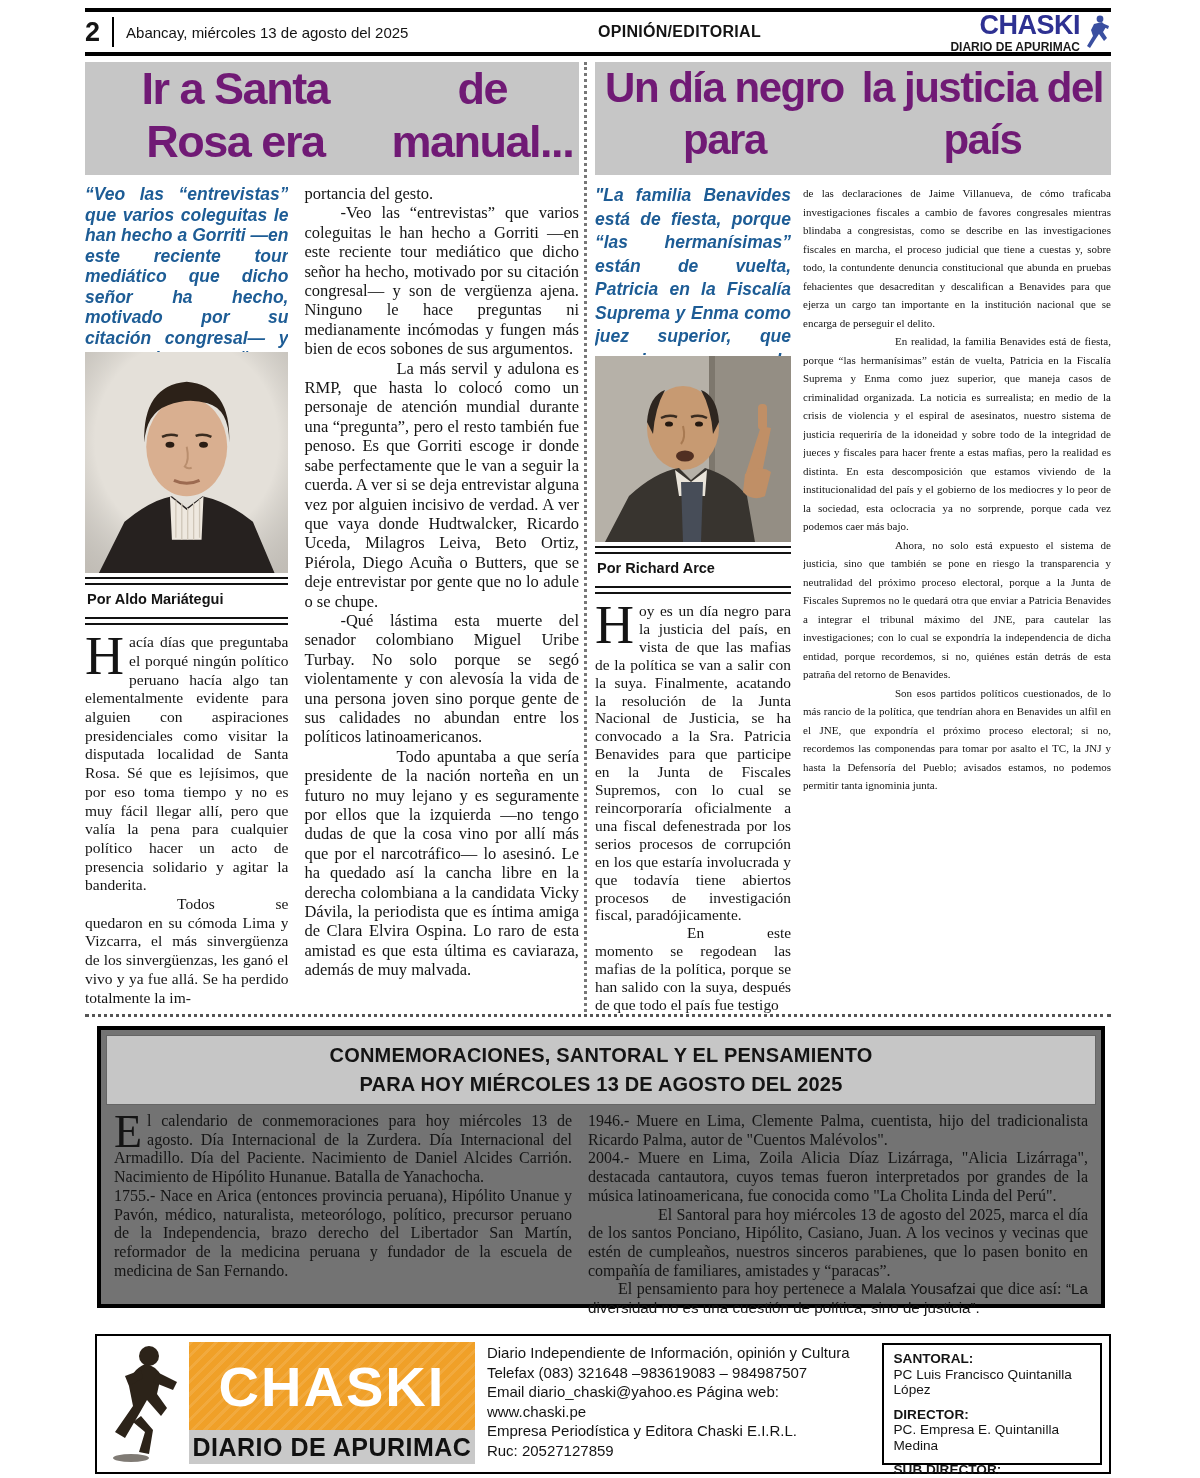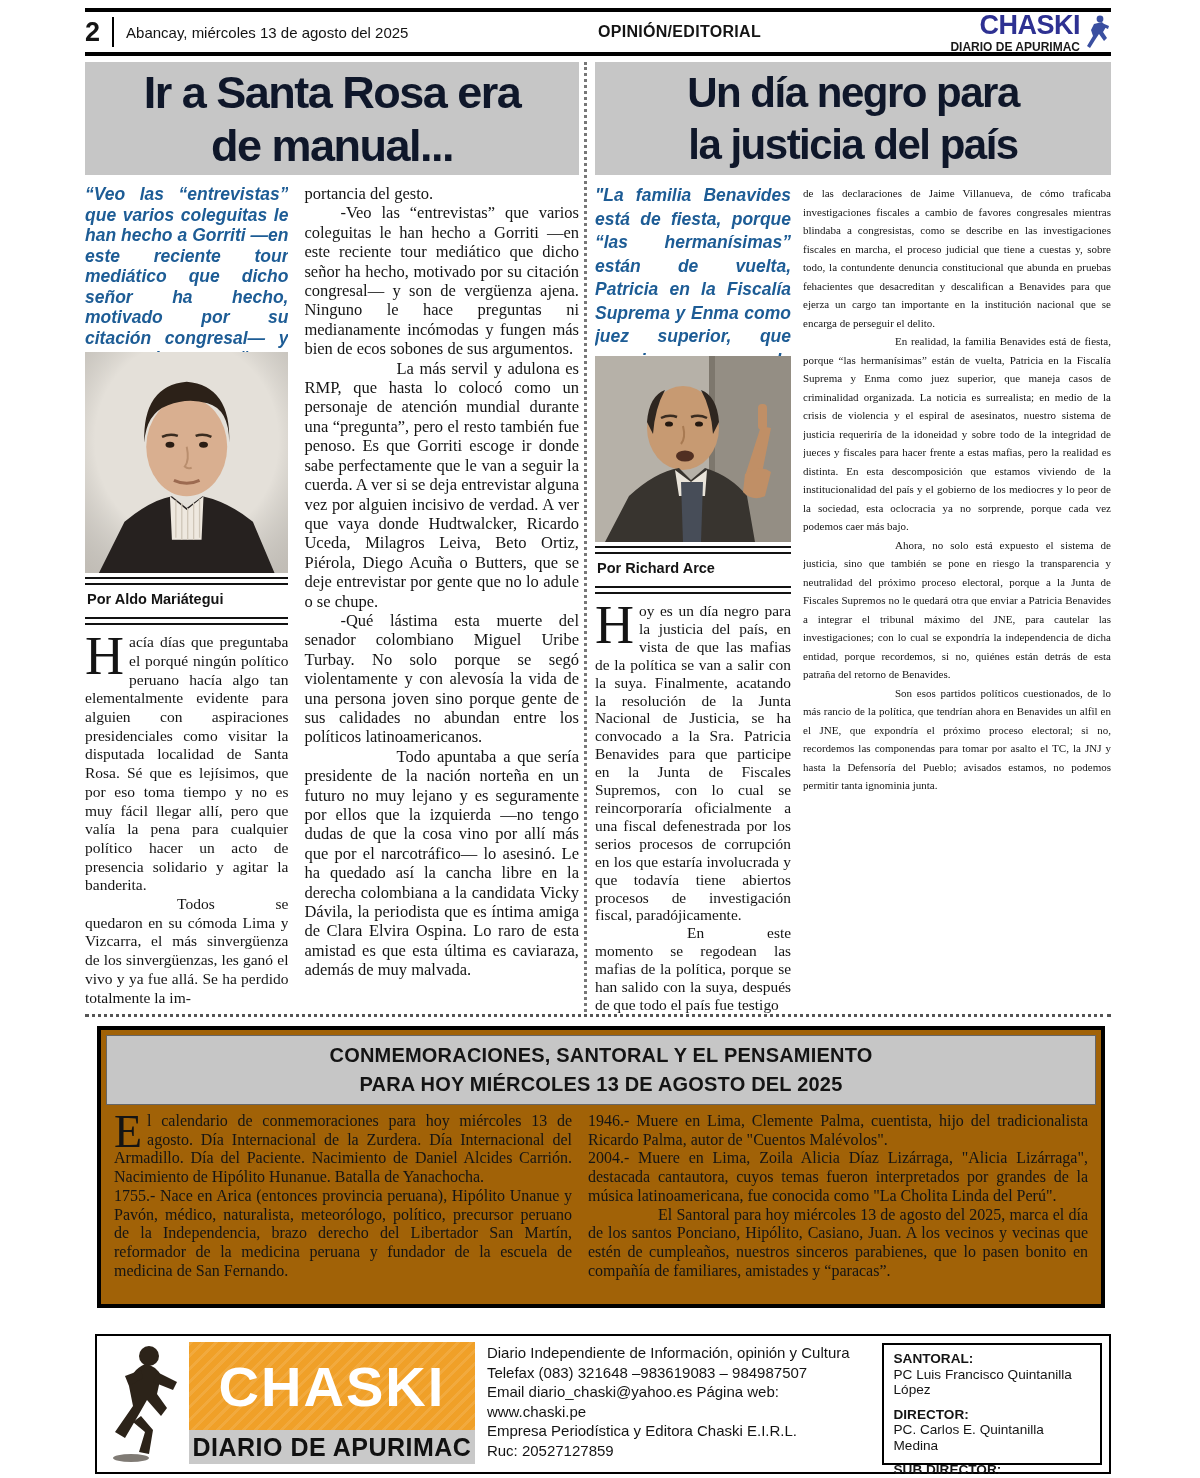--- a/index.html
+++ b/index.html
@@ -24,23 +24,23 @@
                color:#2e3192; letter-spacing:-.5px; }
   .mast-sub { font-family:"Liberation Sans", sans-serif; font-weight:700; font-size:12px;
               color:#1a1a1a; margin-top:2px; }
 
   
   .article { position:absolute; top:62px; }
   .art-left  { left:85px;  width:494px; }
   .art-right { left:595px; width:516px; }
   .vdivider  { position:absolute; left:584px; top:62px; height:950px; border-left:3px dotted #777; }
 
-  .title-box { background:#c6c6c6; height:113px; display:flex; flex-direction:column;
+  .title-box { background:#c6c6c6; height:113px; display:flex; 
                justify-content:center; text-align:center;
-               font-family:"Liberation Sans", sans-serif; font-weight:700; color:#0f172a;
+               font-family:"Liberation Sans", sans-serif; font-weight:700; color:#701a75;
                letter-spacing:-1.5px; }
   .art-left  .title-box { font-size:45px; line-height:53px; }
   .art-right .title-box { font-size:42px; line-height:52px; }
 
   .cols { display:flex; margin-top:9px; }
   .lc1 { width:206px; height:830px; overflow:hidden; }
   .lc2 { width:278px; height:830px; overflow:hidden; margin-left:16px;
          font-size:16.5px; line-height:19.4px; }
   .rc1 { width:196px; height:830px; overflow:hidden; }
   .rc2 { width:308px; height:830px; overflow:hidden; margin-left:12px;
@@ -60,21 +60,21 @@
   .rc1 .bodytext { font-size:15.4px; line-height:17.9px; }
   .drop { float:left; font-size:54px; line-height:41px; padding:3px 5px 0 0; }
   .ind-sm { text-indent:36px; }
   .ind-lg { text-indent:92px; }
 
   
   .hdot { position:absolute; left:85px; top:1014px; width:1026px; border-top:3px dotted #555; }
 
   
   .conm { position:absolute; left:97px; top:1026px; width:1008px; height:282px;
-          border:4px solid #000; box-sizing:border-box; background:#a16207; }
+          border:4px solid #000; box-sizing:border-box; background:#737373; }
   .conm-head { margin:5px 5px 4px 5px; border:1px solid #666; background:#c6c6c6;
                text-align:center; font-family:"Liberation Sans", sans-serif; font-weight:700;
                font-size:20px; line-height:29px; padding:5px 0; letter-spacing:.2px; }
   .conm-body { display:flex; padding:3px 13px 0 13px; font-size:16px; line-height:18.7px; }
   .conm-l { width:458px; }
   .conm-r { flex:1; margin-left:16px; }
   .conm .drop { font-size:46px; line-height:34px; }
   .conm-ind { text-indent:70px; }
   .pens { text-indent:30px; }
   .sans-seg { font-family:"Liberation Sans", sans-serif; font-size:15.2px; }
@@ -232,20 +232,21 @@
     </div>
     <div class="conm-body">
       <div class="conm-l">
         <p><span class="drop">E</span><span>l calendario de conmemoraciones para hoy miércoles 13 de agosto. Día Internacional de la Zurdera. Día Internacional del Armadillo. Día del Paciente. Nacimiento de Daniel Alcides Carrión. Nacimiento de Hipólito Hunanue. Batalla de Yanachocha.</span></p>
         <p>1755.- Nace en Arica (entonces provincia peruana), Hipólito Unanue y Pavón, médico, naturalista, meteorólogo, político, precursor peruano de la Independencia, brazo derecho del Libertador San Martín, reformador de la medicina peruana y fundador de la escuela de medicina de San Fernando.</p>
       </div>
       <div class="conm-r">
         <p>1946.- Muere en Lima, Clemente Palma, cuentista, hijo del tradicionalista Ricardo Palma, autor de "Cuentos Malévolos".</p>
         <p>2004.- Muere en Lima, Zoila Alicia Díaz Lizárraga, "Alicia Lizárraga", destacada cantautora, cuyos temas fueron interpretados por grandes de la música latinoamericana, fue conocida como "La Cholita Linda del Perú".</p>
         <p class="conm-ind">El Santoral para hoy miércoles 13 de agosto del 2025, marca el día de los santos Ponciano, Hipólito, Casiano, Juan. A los vecinos y vecinas que estén de cumpleaños, nuestros sinceros parabienes, que lo pasen bonito en compañía de familiares, amistades y “paracas”.</p>
+        <p class="pens"><span>El pensamiento para hoy pertenece a </span><span class="sans-seg">Malala Yousafzai</span><span> que dice así: </span><span class="sans-seg">“La diversidad no es una cuestión de política, sino de justicia”.</span></p>
       </div>
     </div>
   </div>
 
   <div class="footer">
     <div class="f-logo">
       <svg class="runner-big" viewBox="0 0 88 122">
         <g fill="#2c2319">
           <circle cx="48" cy="14" r="10"></circle>
           <path d="M44 22 Q56 24 60 34 L56 52 L66 66 L60 74 L46 58 L38 72 L24 96 L14 90 L32 64 L28 44 Q30 28 44 22 Z"></path>
@@ -272,21 +273,21 @@
       <div>Ruc: 20527127859</div>
 
     </div>
     <div class="f-staff">
       <div class="staff-item">
         <div class="lbl">SANTORAL:</div>
         <div>PC Luis Francisco Quintanilla López</div>
       </div>
       <div class="staff-item">
         <div class="lbl">DIRECTOR:</div>
-        <div>PC. Carlos E. Quintanilla Medina</div>
+        <div>PC. Empresa E. Quintanilla Medina</div>
       </div>
       <div class="staff-item">
         <div class="lbl">SUB DIRECTOR:</div>
         <div>Ing. Carlo F. Quintanilla Medina</div>
       </div>
 
     </div>
   </div>
 
 </div>

